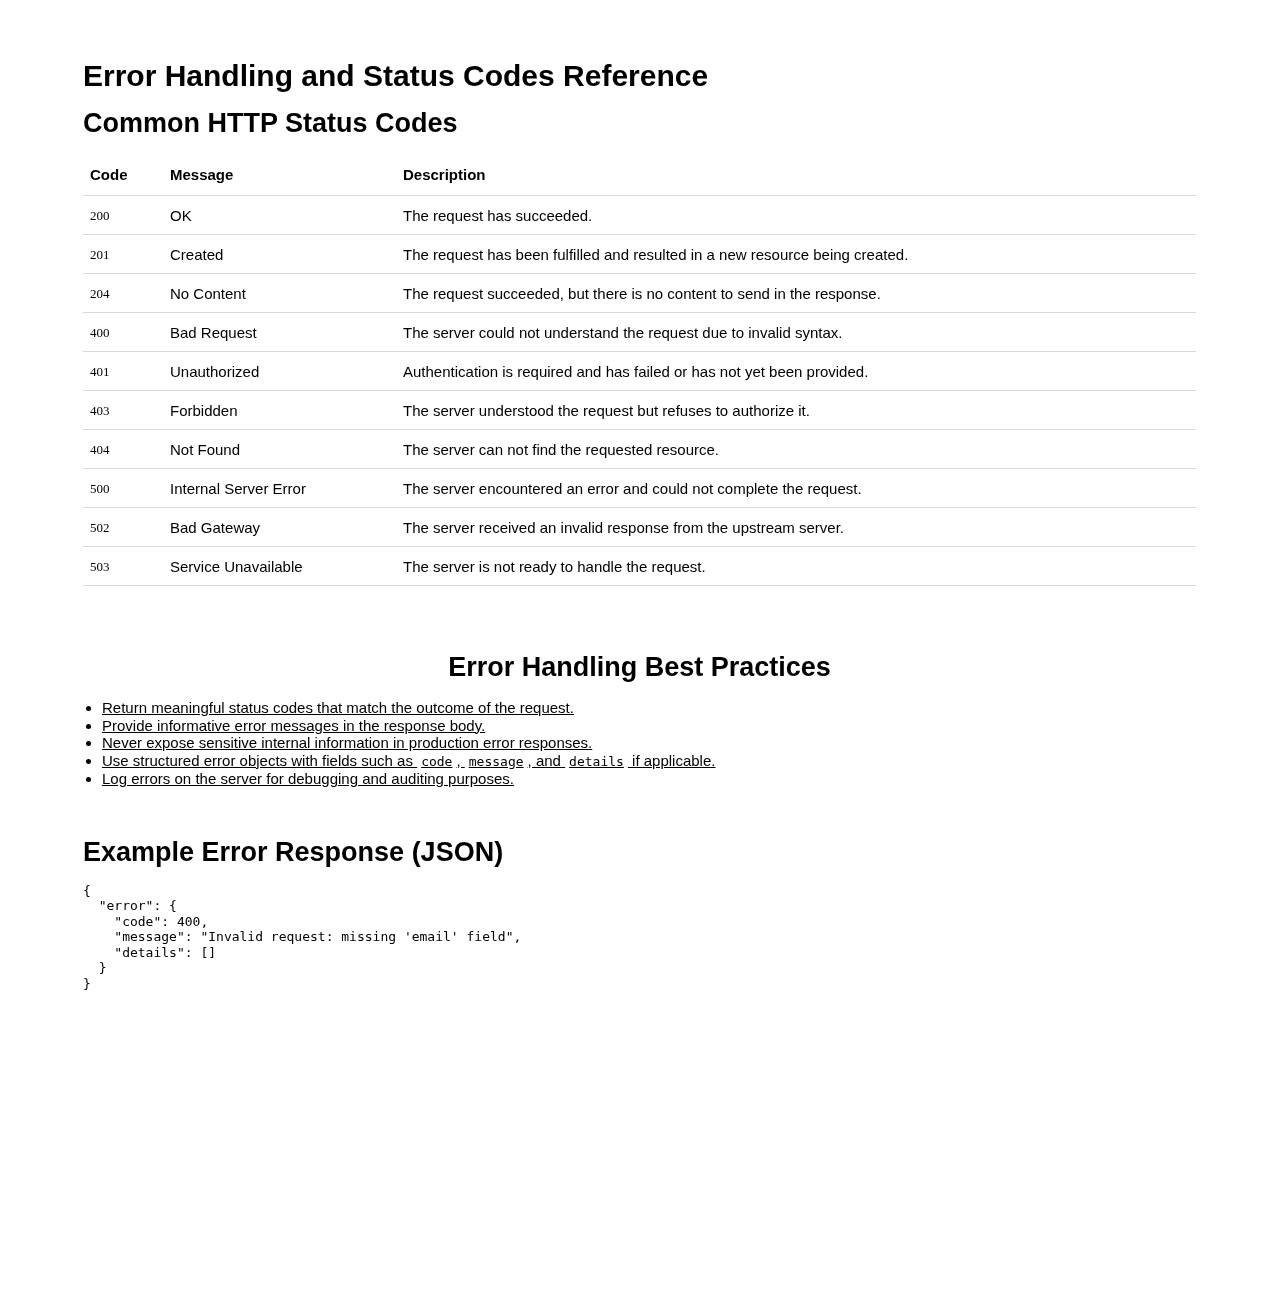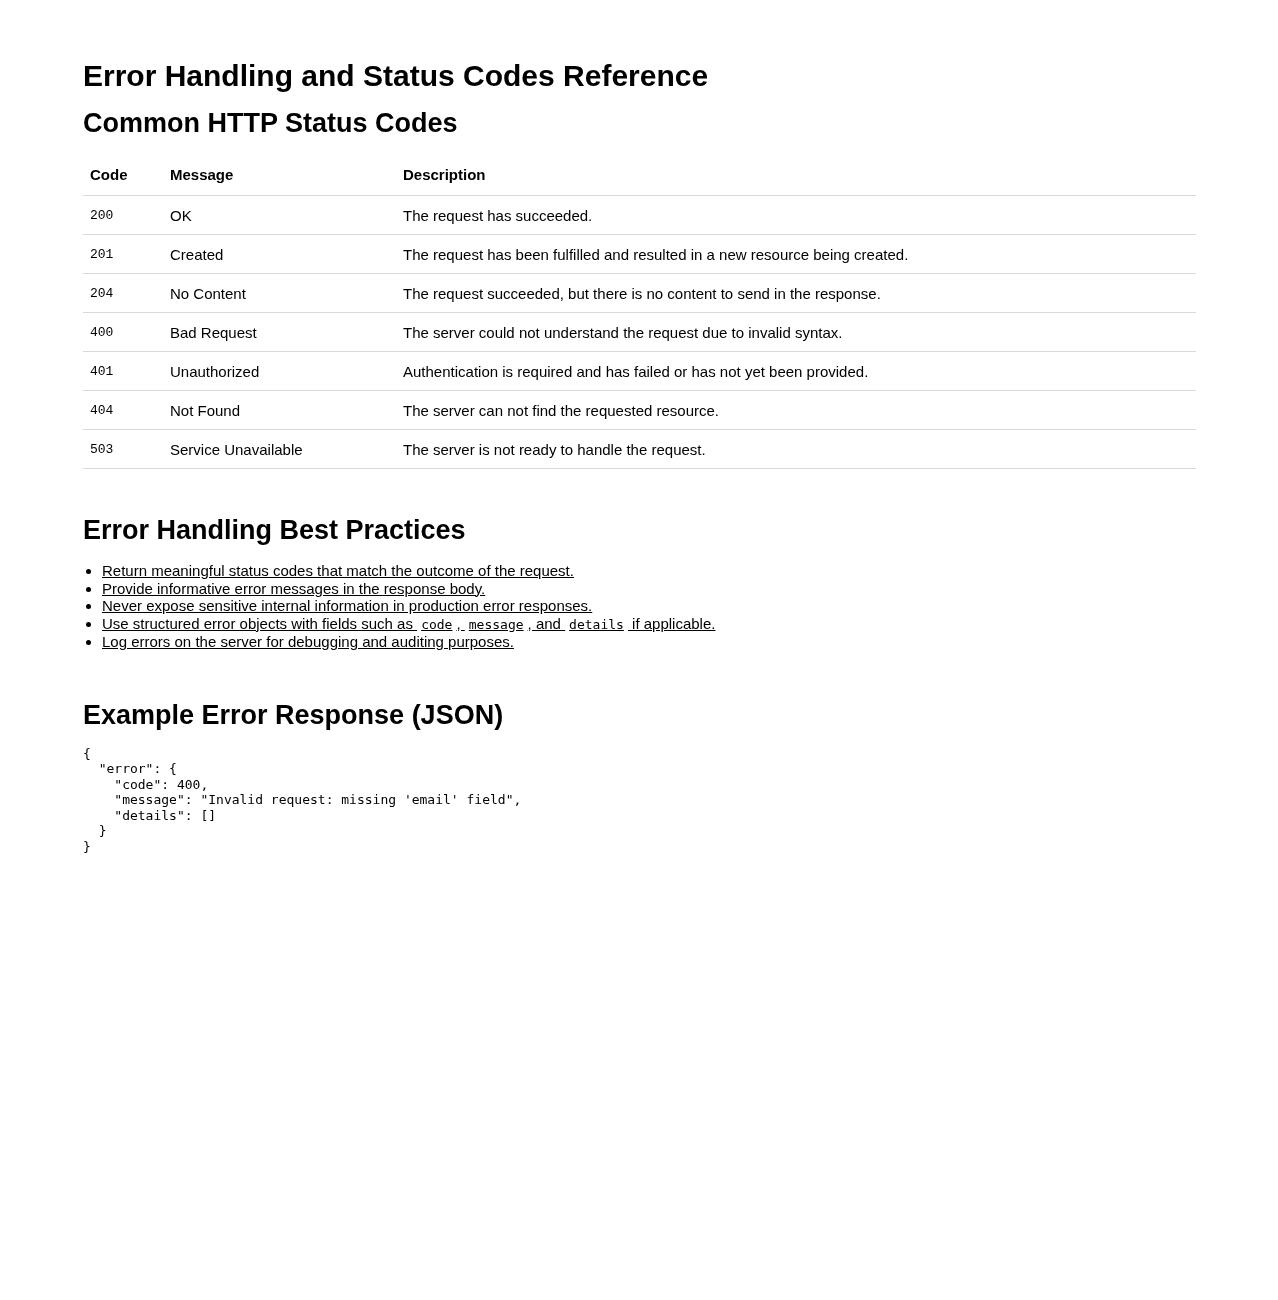--- a/index.html
+++ b/index.html
@@ -24,21 +24,21 @@
     margin: 0;
     padding-top: 59px;
   }
   h2.section-heading {
     font-size: 27px;
     line-height: 27px;
     font-weight: bold;
     margin: 0;
   }
   h2.mt-first { margin-top: 17px; }
-  h2.mt-practices { margin-top: 48px; }
+  h2.mt-practices { margin-top: 68px; text-align: center; }
   h2.mt-example { margin-top: 51px; }
 
   table.status-table {
     margin-top: 17px;
     width: 100%;
     border-collapse: collapse;
     table-layout: fixed;
   }
   .status-table th {
     text-align: left;
@@ -49,21 +49,21 @@
     border-bottom: 1px solid var(--table-border);
   }
   .status-table td {
     font-size: 15px;
     line-height: 17px;
     padding: 10.5px 7px;
     border-bottom: 1px solid var(--table-border);
     vertical-align: middle;
   }
   .status-table td.code-cell {
-    font-family: Liberation Mono, monospace;
+    font-family: Liberation Serif, serif;
     font-size: 13px;
   }
   ul.practices-list {
     margin: 18px 0 0 0;
     padding: 0 0 0 19px;
   }
   ul.practices-list li {
     font-size: 15px;
     line-height: 17.5px;
     margin: 0;
@@ -124,23 +124,38 @@
           <td class="code-cell">400</td>
           <td>Bad Request</td>
           <td>The server could not understand the request due to invalid syntax.</td>
         </tr>
         <tr>
           <td class="code-cell">401</td>
           <td>Unauthorized</td>
           <td>Authentication is required and has failed or has not yet been provided.</td>
         </tr>
         <tr>
+          <td class="code-cell">403</td>
+          <td>Forbidden</td>
+          <td>The server understood the request but refuses to authorize it.</td>
+        </tr>
+        <tr>
           <td class="code-cell">404</td>
           <td>Not Found</td>
           <td>The server can not find the requested resource.</td>
+        </tr>
+        <tr>
+          <td class="code-cell">500</td>
+          <td>Internal Server Error</td>
+          <td>The server encountered an error and could not complete the request.</td>
+        </tr>
+        <tr>
+          <td class="code-cell">502</td>
+          <td>Bad Gateway</td>
+          <td>The server received an invalid response from the upstream server.</td>
         </tr>
         <tr>
           <td class="code-cell">503</td>
           <td>Service Unavailable</td>
           <td>The server is not ready to handle the request.</td>
         </tr>
       </tbody>
   </table>
 
   <h2 class="section-heading mt-practices">Error Handling Best Practices</h2>

